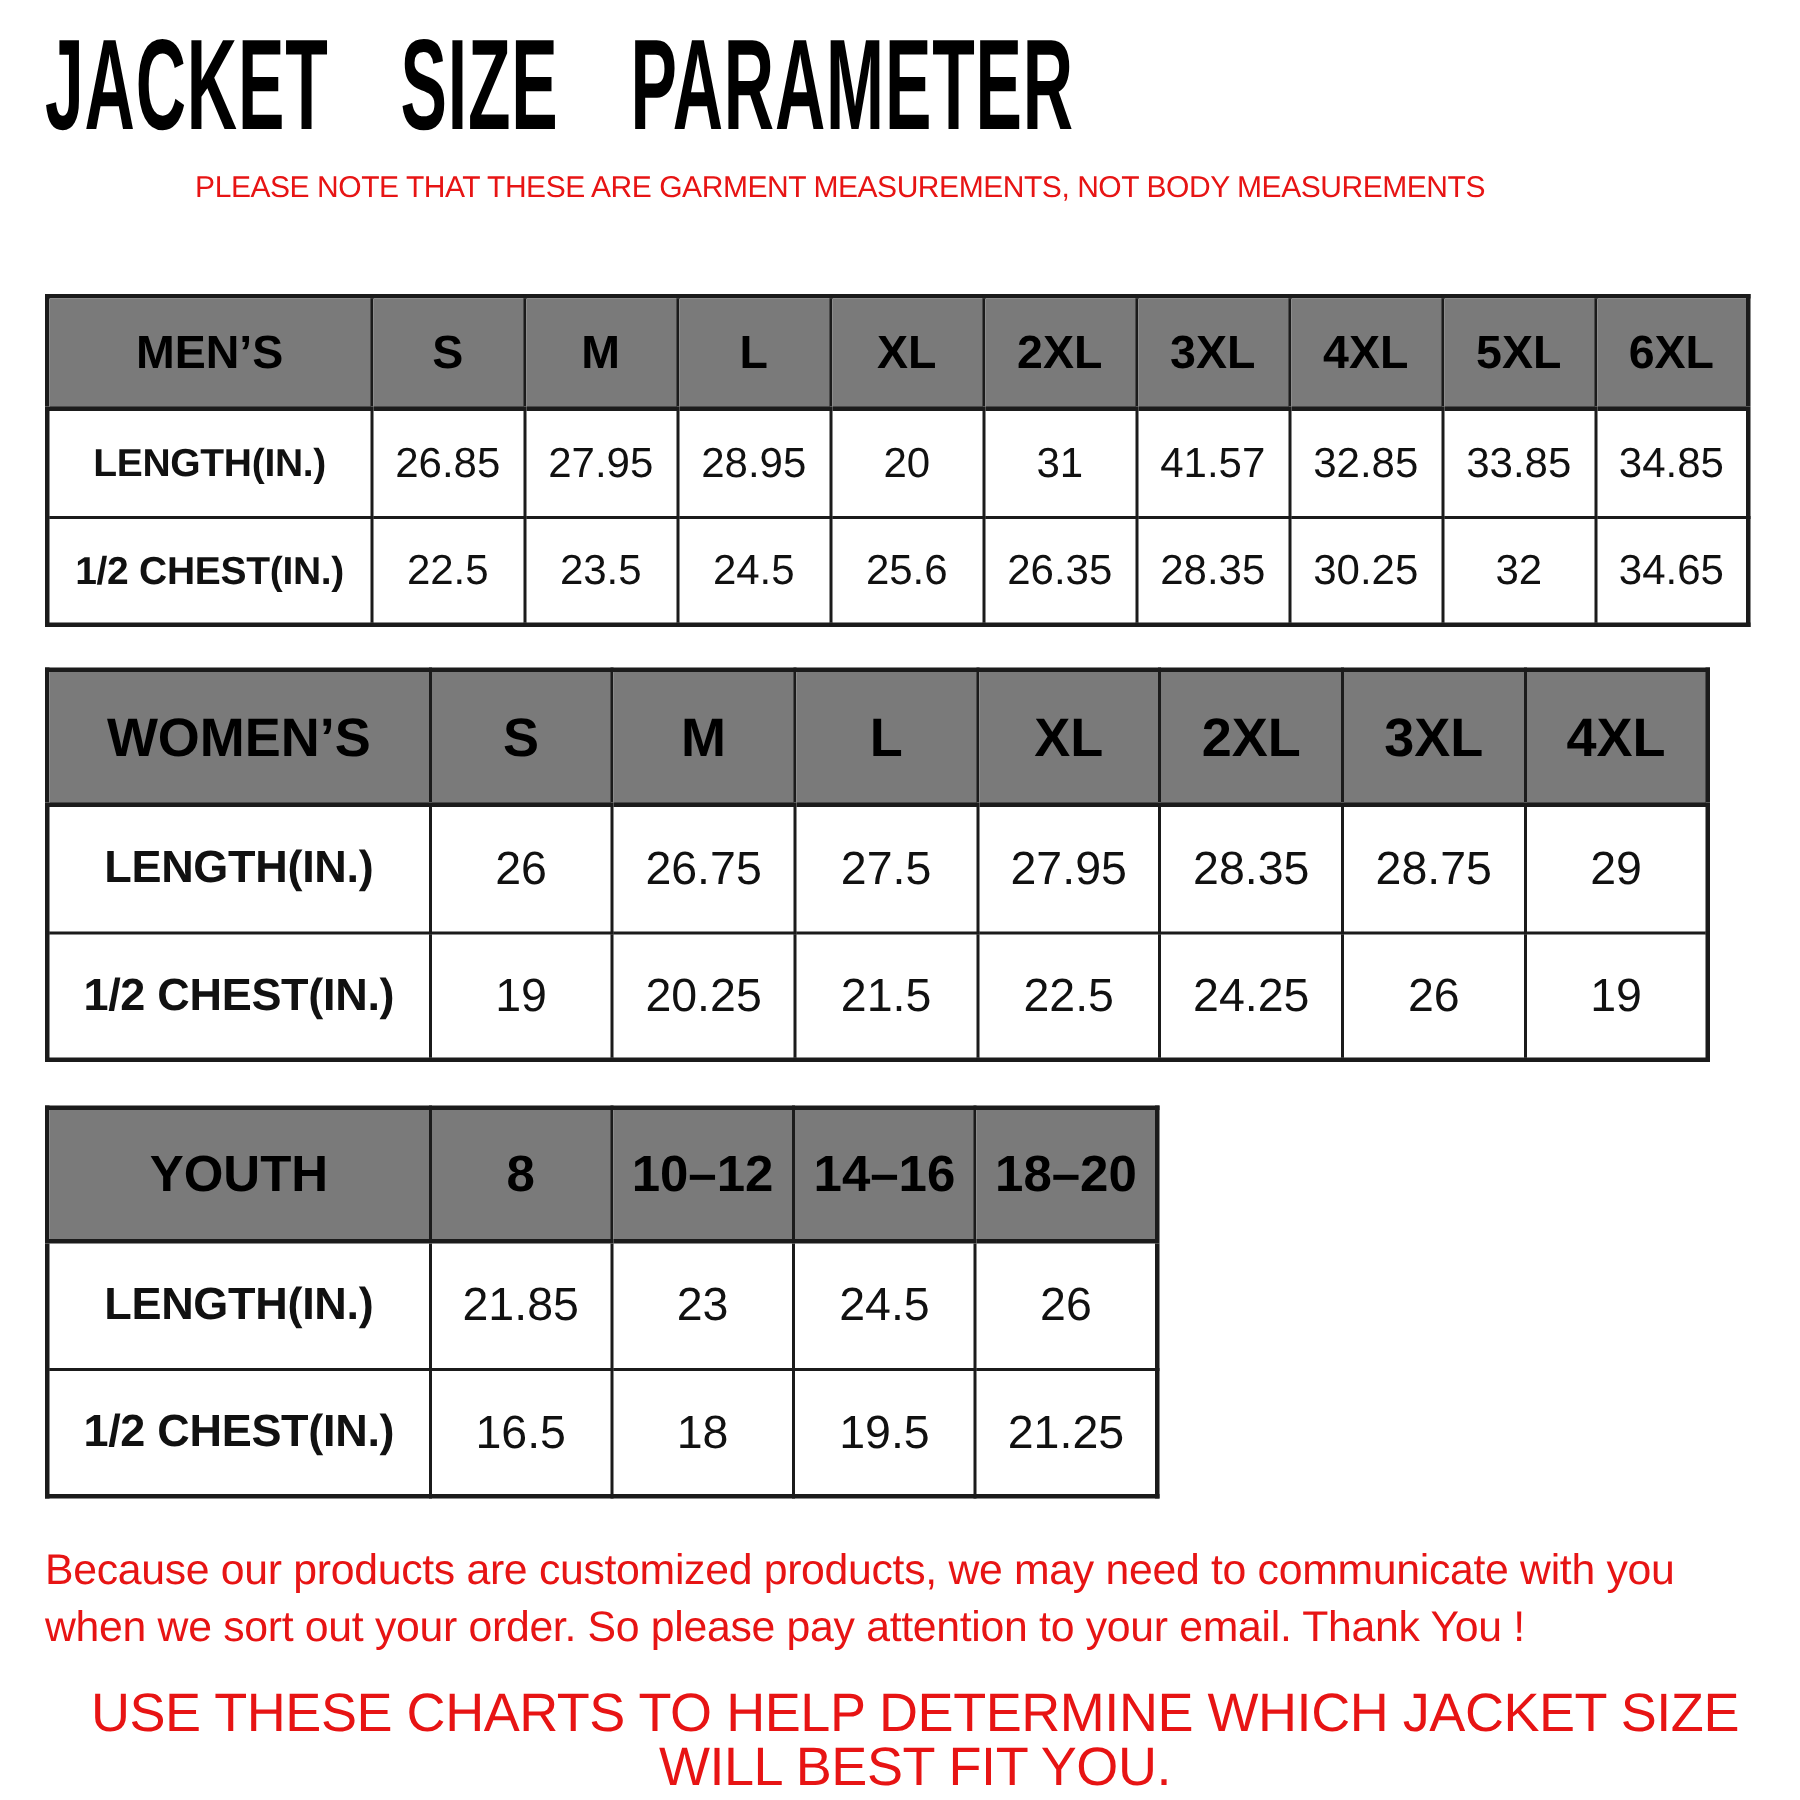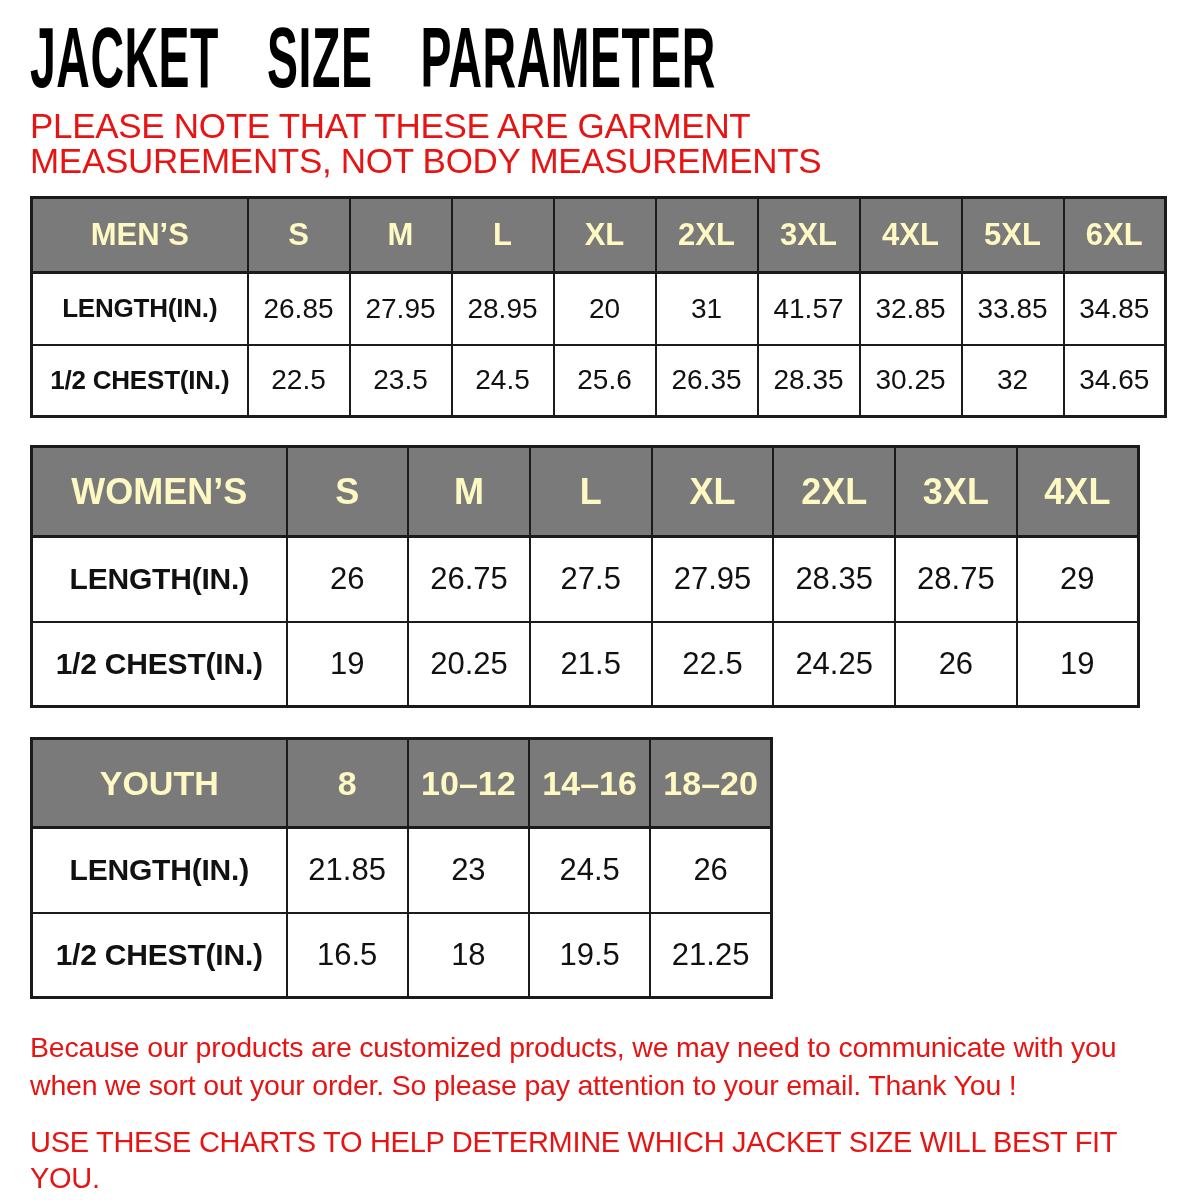--- a/index.html
+++ b/index.html
@@ -14,33 +14,33 @@
     font-family:"Liberation Sans", sans-serif;color:#111;
   }
   .page-title{
     position:absolute;left:30px;top:14px;
     font-size:86px;font-weight:700;line-height:1;white-space:nowrap;
     letter-spacing:1px;word-spacing:64px;color:#000;
     transform:scale(0.54,1.0);transform-origin:0 0;
   }
   .note-top{
     position:absolute;left:30px;top:108px;width:960px;
-    font-size:35px;line-height:35px;font-weight:400;
-    letter-spacing:-0.3px;color:var(--red);
+    font-size:20px;line-height:35px;font-weight:400;
+    letter-spacing:-0.3px;color:var(--red);text-align:right;
   }
   table.sizes{
     position:absolute;border-collapse:collapse;table-layout:fixed;
     border:3px solid var(--line);
   }
   table.sizes th,table.sizes td{
     border:2px solid var(--line);text-align:center;vertical-align:middle;
     overflow:hidden;
   }
   table.sizes thead th{
-    background:var(--hdr-gray);color:#fef9c3;font-weight:700;
+    background:var(--hdr-gray);color:#000000;font-weight:700;
     border-bottom:3px solid var(--line);
   }
   table.sizes tbody th{background:#fff;}
   table.sizes tbody td{font-weight:400;}
 
   
   .t-mens{left:30px;top:196px;width:1137px;}
   .t-mens thead tr{height:75px;}
   .t-mens tbody tr{height:72px;}
   .t-mens thead th{font-size:31px;}
@@ -66,22 +66,22 @@
   .t-youth tbody th{font-size:30px;font-weight:700;letter-spacing:-0.2px;}
   .t-youth tbody td{font-size:31px;}
 
   .note-bottom{
     position:absolute;left:30px;top:1028px;width:1160px;
     font-size:28.5px;line-height:38px;letter-spacing:-0.2px;
     color:var(--red);font-weight:400;
   }
   .note-instruction{
     position:absolute;left:30px;top:1124px;width:1160px;
-    font-size:29px;line-height:36px;letter-spacing:-0.3px;
-    color:var(--red);font-weight:400;
+    font-size:36px;line-height:36px;letter-spacing:-0.3px;
+    color:var(--red);font-weight:400;text-align:center;
   }
 </style>
 </head>
 <body>
 
 <h1 class="page-title">JACKET SIZE PARAMETER</h1>
 
 <p class="note-top">PLEASE NOTE THAT THESE ARE GARMENT MEASUREMENTS, NOT BODY MEASUREMENTS</p>
 
 <table class="sizes t-mens">

